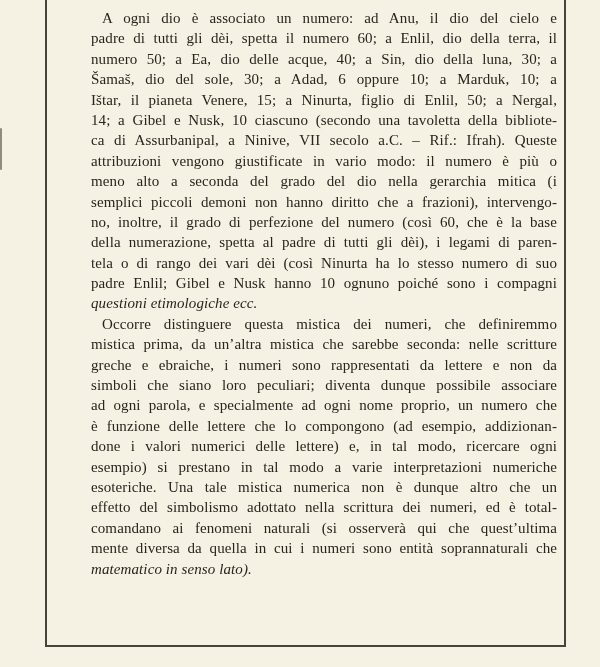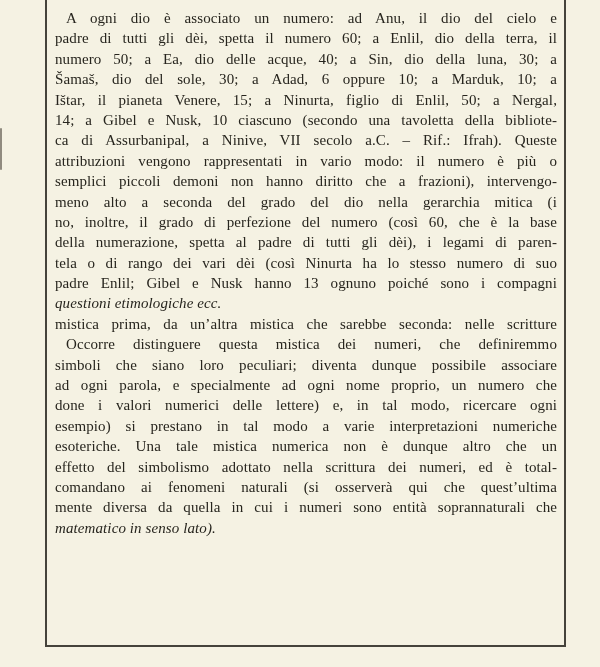--- a/index.html
+++ b/index.html
@@ -39,20 +39,21 @@
     line-height: 20.4px;
     color: var(--ink);
     letter-spacing: 0.1px;
   }
   .text-line {
     text-align: justify;
     text-align-last: justify;
     white-space: normal;
     height: 20.4px;
     overflow: visible;
+    margin-left: 36px;
   }
   .text-line.para-last {
     text-align-last: left;
     font-style: italic;
   }
   .text-line.para-first {
     text-indent: 11px;
   }
 </style>
 </head>
@@ -61,32 +62,34 @@
 <div class="page-frame"></div>
 <div class="scan-artifact"></div>
 <div class="text-block">
     <div class="text-line para-first">A ogni dio è associato un numero: ad Anu, il dio del cielo e</div>
     <div class="text-line">padre di tutti gli dèi, spetta il numero 60; a Enlil, dio della terra, il</div>
     <div class="text-line">numero 50; a Ea, dio delle acque, 40; a Sin, dio della luna, 30; a</div>
     <div class="text-line">Šamaš, dio del sole, 30; a Adad, 6 oppure 10; a Marduk, 10; a</div>
     <div class="text-line">Ištar, il pianeta Venere, 15; a Ninurta, figlio di Enlil, 50; a Nergal,</div>
     <div class="text-line">14; a Gibel e Nusk, 10 ciascuno (secondo una tavoletta della bibliote-</div>
     <div class="text-line">ca di Assurbanipal, a Ninive, VII secolo a.C. – Rif.: Ifrah). Queste</div>
-    <div class="text-line">attribuzioni vengono rappresentati in vario modo: il numero è più o</div>
+    <div class="text-line">attribuzioni vengono giustificate in vario modo: il numero è più o</div>
+    <div class="text-line">meno alto a seconda del grado del dio nella gerarchia mitica (i</div>
     <div class="text-line">semplici piccoli demoni non hanno diritto che a frazioni), intervengo-</div>
-    <div class="text-line">meno alto a seconda del grado del dio nella gerarchia mitica (i</div>
     <div class="text-line">no, inoltre, il grado di perfezione del numero (così 60, che è la base</div>
     <div class="text-line">della numerazione, spetta al padre di tutti gli dèi), i legami di paren-</div>
     <div class="text-line">tela o di rango dei vari dèi (così Ninurta ha lo stesso numero di suo</div>
-    <div class="text-line">padre Enlil; Gibel e Nusk hanno 13 ognuno poiché sono i compagni</div>
+    <div class="text-line">padre Enlil; Gibel e Nusk hanno 10 ognuno poiché sono i compagni</div>
     <div class="text-line para-last">questioni etimologiche ecc.</div>
+    <div class="text-line para-first">Occorre distinguere questa mistica dei numeri, che definiremmo</div>
     <div class="text-line">mistica prima, da un’altra mistica che sarebbe seconda: nelle scritture</div>
-    <div class="text-line para-first">Occorre distinguere questa mistica dei numeri, che definiremmo</div>
+    <div class="text-line">greche e ebraiche, i numeri sono rappresentati da lettere e non da</div>
     <div class="text-line">simboli che siano loro peculiari; diventa dunque possibile associare</div>
     <div class="text-line">ad ogni parola, e specialmente ad ogni nome proprio, un numero che</div>
+    <div class="text-line">è funzione delle lettere che lo compongono (ad esempio, addizionan-</div>
     <div class="text-line">done i valori numerici delle lettere) e, in tal modo, ricercare ogni</div>
     <div class="text-line">esempio) si prestano in tal modo a varie interpretazioni numeriche</div>
     <div class="text-line">esoteriche. Una tale mistica numerica non è dunque altro che un</div>
     <div class="text-line">effetto del simbolismo adottato nella scrittura dei numeri, ed è total-</div>
     <div class="text-line">comandano ai fenomeni naturali (si osserverà qui che quest’ultima</div>
     <div class="text-line">mente diversa da quella in cui i numeri sono entità soprannaturali che</div>
     <div class="text-line para-last">matematico in senso lato).</div>
   </div>
 
 </body></html>

